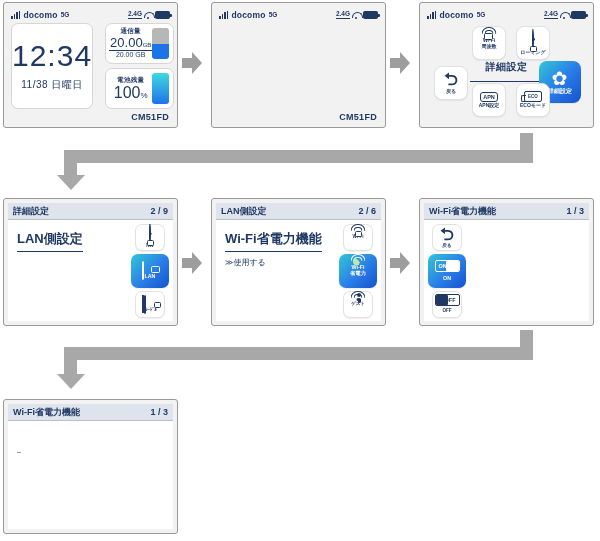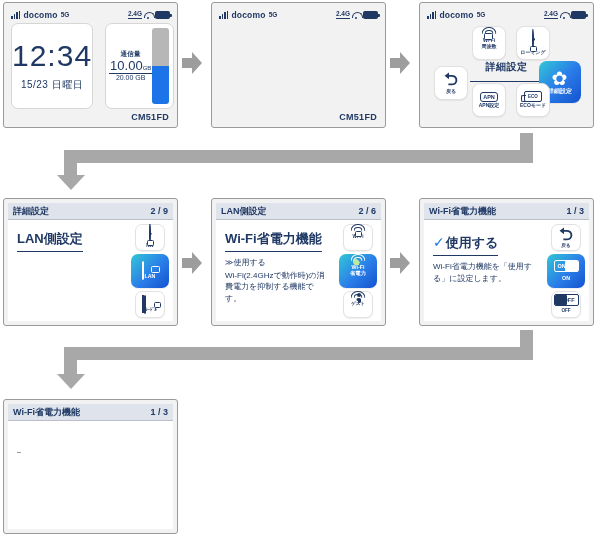--- a/index.html
+++ b/index.html
@@ -226,33 +226,40 @@
         <div class="sb-right">
           <span class="band">2.4G</span>
           <span class="wifi-small"></span>
           <span class="battery"></span>
         </div>
       </div>
 
       <div class="home-body">
         <div class="clock-card">
           <div class="clock-time">12:34</div>
-          <div class="clock-date">15/23  日曜日</div>
+          <div class="clock-date">11/38  日曜日</div>
         </div>
         <div class="right-col">
           <div class="mini-card">
             <div class="mini-left">
               <div class="mini-title">通信量</div>
-              <div class="usage-num"><span>10.00</span><small>GB</small></div>
+              <div class="usage-num"><span>20.00</span><small>GB</small></div>
               <div class="usage-total">20.00 GB</div>
             </div>
             <div class="gauge">
                 <div class="top"></div>
                 <div class="bot"></div>
               </div>
+          </div>
+          <div class="mini-card">
+            <div class="mini-left">
+              <div class="mini-title">電池残量</div>
+              <div class="batt-num"><span>100</span><small>%</small></div>
+            </div>
+            <div class="gauge full"></div>
           </div>
         </div>
       </div>
       <div class="model">CM51FD</div>
     </div>
   </div>
 
   <div class="arrow-r" style="left:182px;top:52px;">
     <div class="shaft"></div>
       <div class="head"></div>
@@ -406,21 +413,20 @@
       <div class="set-head">
         <span>LAN側設定</span>
         <span class="pg">2 / 6</span>
       </div>
       <div class="set-body">
         <div class="set-main">
           <div class="set-title">Wi-Fi省電力機能</div>
           <div class="set-desc">
             <span>≫</span><span>使用する</span>
           </div>
-          <div class="set-desc" style="margin-top:1px;">Wi-Fi(2.4GHzで動作時)の消費電力を抑制する機能です。</div>
         </div>
         <div class="set-rail">
           <div class="rail-tile">
             <span class="ic-wrap">
               <span class="ic-wifi"><span class="a1"></span><span class="a2"></span><span class="dot"></span></span>
               <span class="badge-sq" style="width:7px;height:6px;right:-4px;"></span>
             </span>
             <span class="lab">Wi-Fi</span>
           </div>
           <div class="rail-tile big">
@@ -449,26 +455,20 @@
       <div class="head"></div>
   </div>
 
   <div class="device" style="left:419px;top:198px;width:175px;height:128px;">
     <div class="device-inner">
       <div class="set-head">
         <span>Wi-Fi省電力機能</span>
         <span class="pg">1 / 3</span>
       </div>
       <div class="set-body">
-        <div class="set-main" style="padding-top:13px;">
-          <div class="set-sel">
-            <span class="check">✓</span><span>使用する</span>
-          </div>
-          <div class="set-desc">Wi-Fi省電力機能を「使用する」に設定します。</div>
-        </div>
         <div class="set-rail">
           <div class="rail-tile">
             <span class="ic-back">⮌</span>
             <span class="lab">戻る</span>
           </div>
           <div class="rail-tile big">
             <span class="tog on">
               <span class="knob"></span>
                 <span class="txt">ON</span>
             </span>

